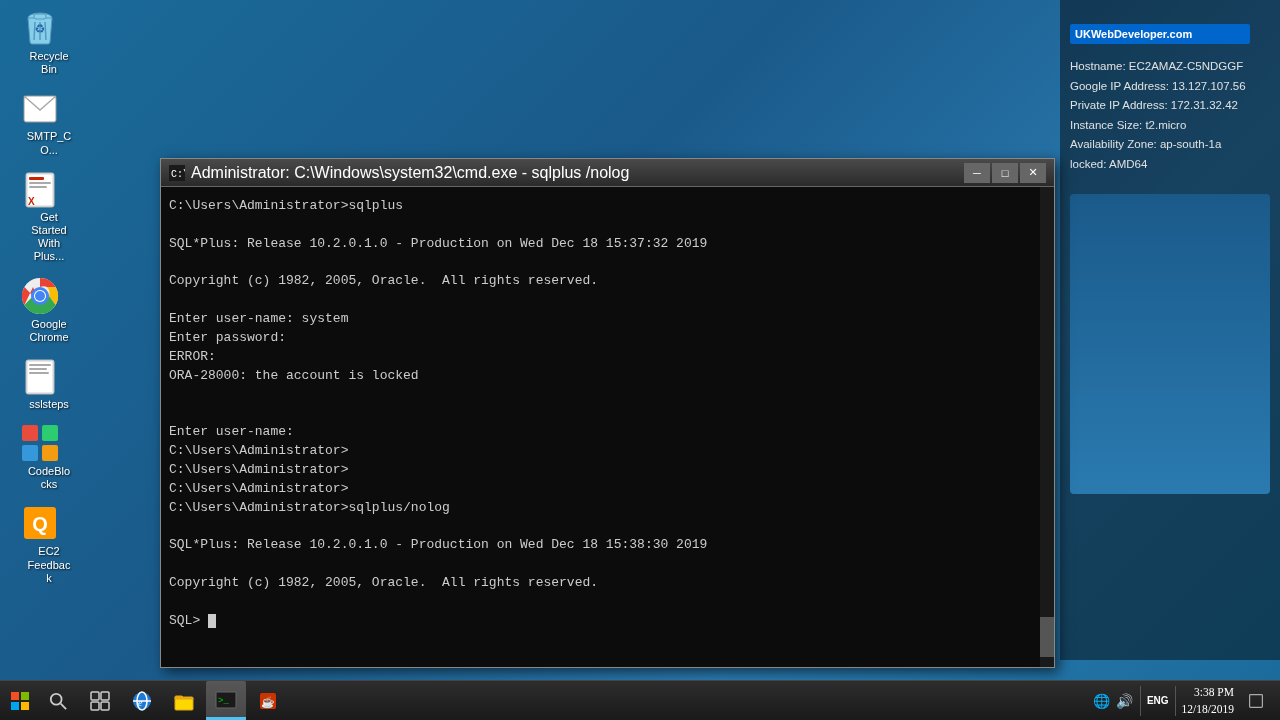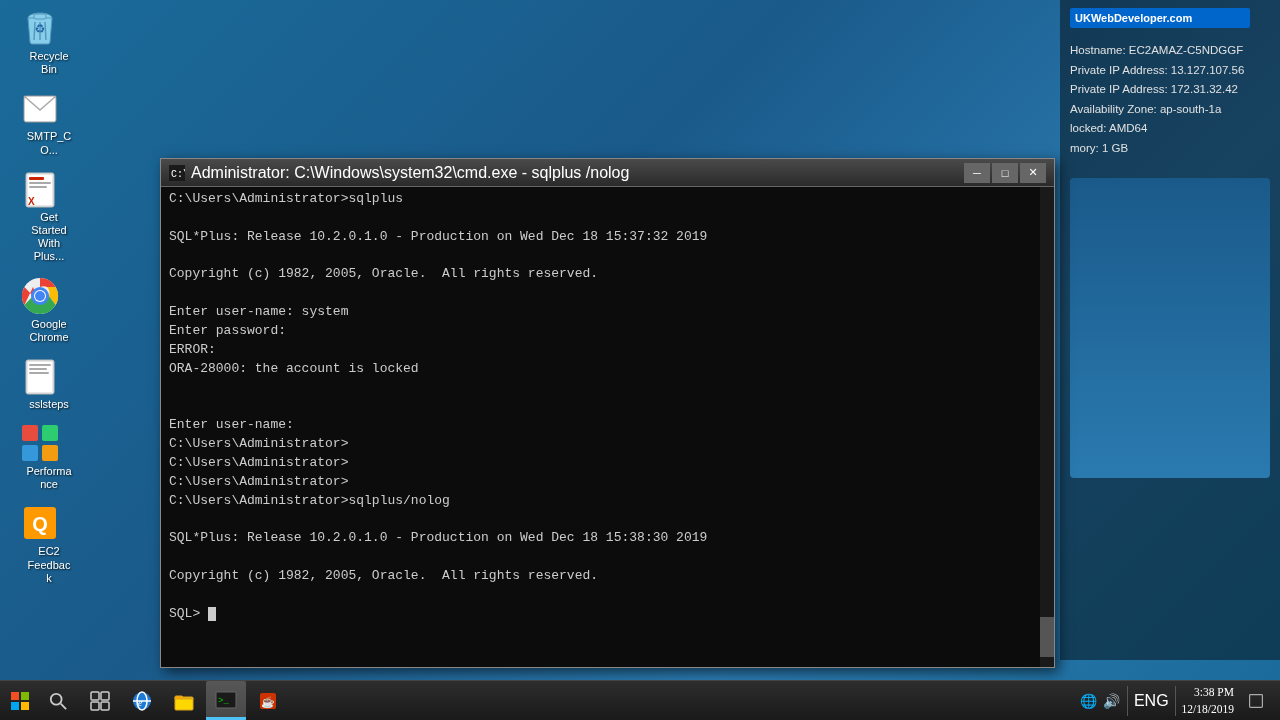--- a/index.html
+++ b/index.html
@@ -65,21 +65,21 @@
 
     
     .side-panel {
       position: absolute;
       right: 0;
       top: 0;
       width: 220px;
       height: 660px;
       background: rgba(0,0,0,0.45);
       color: white;
-      padding: 8px 10px;
+      padding: 24px 10px;
       font-size: 12px;
       line-height: 1.7;
     }
 
     .side-panel .panel-title {
       font-size: 13px;
       font-weight: bold;
       color: #ffcc00;
       margin-bottom: 4px;
     }
@@ -140,21 +140,21 @@
       cursor: pointer;
       display: flex;
       align-items: center;
       justify-content: center;
     }
 
     .cmd-body {
       background: #0c0c0c;
       flex: 1;
       overflow: hidden;
-      padding: 3px 8px;
+      padding: 10px 8px;
       font-family: 'Courier New', Courier, monospace;
       font-size: 13px;
       color: #cccccc;
       position: relative;
     }
 
     .cmd-body pre {
       white-space: pre-wrap;
       line-height: 1.45;
       font-family: 'Courier New', Courier, monospace;
@@ -383,21 +383,21 @@
 
     <div class="desktop-icon">
       <div class="icon-img">
         <svg viewBox="0 0 40 40" xmlns="http://www.w3.org/2000/svg">
           <rect x="2" y="2" width="16" height="16" rx="2" fill="#e74c3c"></rect>
           <rect x="22" y="2" width="16" height="16" rx="2" fill="#2ecc71"></rect>
           <rect x="2" y="22" width="16" height="16" rx="2" fill="#3498db"></rect>
           <rect x="22" y="22" width="16" height="16" rx="2" fill="#f39c12"></rect>
         </svg>
       </div>
-      <div class="icon-label">Performance</div>
+      <div class="icon-label">CodeBlocks</div>
     </div>
 
     <div class="desktop-icon">
       <div class="icon-img">
         <svg viewBox="0 0 40 40" xmlns="http://www.w3.org/2000/svg">
           <rect x="4" y="4" width="32" height="32" rx="3" fill="#ff9900"></rect>
           <text x="20" y="28" text-anchor="middle" font-size="20" fill="white" font-weight="bold">Q</text>
         </svg>
       </div>
       <div class="icon-label">EC2<br>Feedback</div>
@@ -407,25 +407,25 @@
 
   <div class="side-panel">
     <div class="panel-title">
       <svg viewBox="0 0 180 20" width="180" height="20" xmlns="http://www.w3.org/2000/svg">
         <rect x="0" y="0" width="180" height="20" fill="#0066cc" rx="2"></rect>
         <text x="5" y="14" font-size="11" fill="white" font-family="Arial" font-weight="bold">UKWebDeveloper.com</text>
       </svg>
     </div>
     <div style="margin-top:6px;">
       <div class="panel-row">Hostname: EC2AMAZ-C5NDGGF</div>
-      <div class="panel-row">Private IP Address: 13.127.107.56</div>
+      <div class="panel-row">Google IP Address: 13.127.107.56</div>
       <div class="panel-row">Private IP Address: 172.31.32.42</div>
+      <div class="panel-row">Instance Size: t2.micro</div>
       <div class="panel-row">Availability Zone: ap-south-1a</div>
       <div class="panel-row">locked: AMD64</div>
-      <div class="panel-row">mory: 1 GB</div>
     </div>
 
     <div style="margin-top:20px; width:100%; height:300px; background:linear-gradient(to bottom, #1a5a8a, #2a7ab0); border-radius:4px;"></div>
   </div>
 
   <div class="cmd-window">
     <div class="cmd-titlebar">
       <div class="title-icon">
         <svg viewBox="0 0 16 16" width="16" height="16" xmlns="http://www.w3.org/2000/svg">
           <rect x="0" y="0" width="16" height="16" fill="#1a1a1a"></rect>
@@ -529,21 +529,21 @@
     </div>
 
     <div class="taskbar-right">
       <div class="sys-tray-icons">
 
         <span style="color:#ccc; font-size:14px;">🌐</span>
 
         <span style="color:#ccc; font-size:14px;">🔊</span>
       </div>
       <div class="taskbar-divider"></div>
-      <div style="color:white; font-size:16px; cursor:pointer;">ENG</div>
+      <div style="color:white; font-size:10px; cursor:pointer;font-weight:bold;">ENG</div>
       <div class="taskbar-divider"></div>
       <div class="clock">
         <div>3:38 PM</div>
         <div>12/18/2019</div>
       </div>
       <div class="notification-btn">
         <svg viewBox="0 0 20 20" width="16" height="16" xmlns="http://www.w3.org/2000/svg">
           <rect x="2" y="2" width="16" height="16" fill="none" stroke="#aaa" stroke-width="1.5" rx="1"></rect>
         </svg>
       </div>

